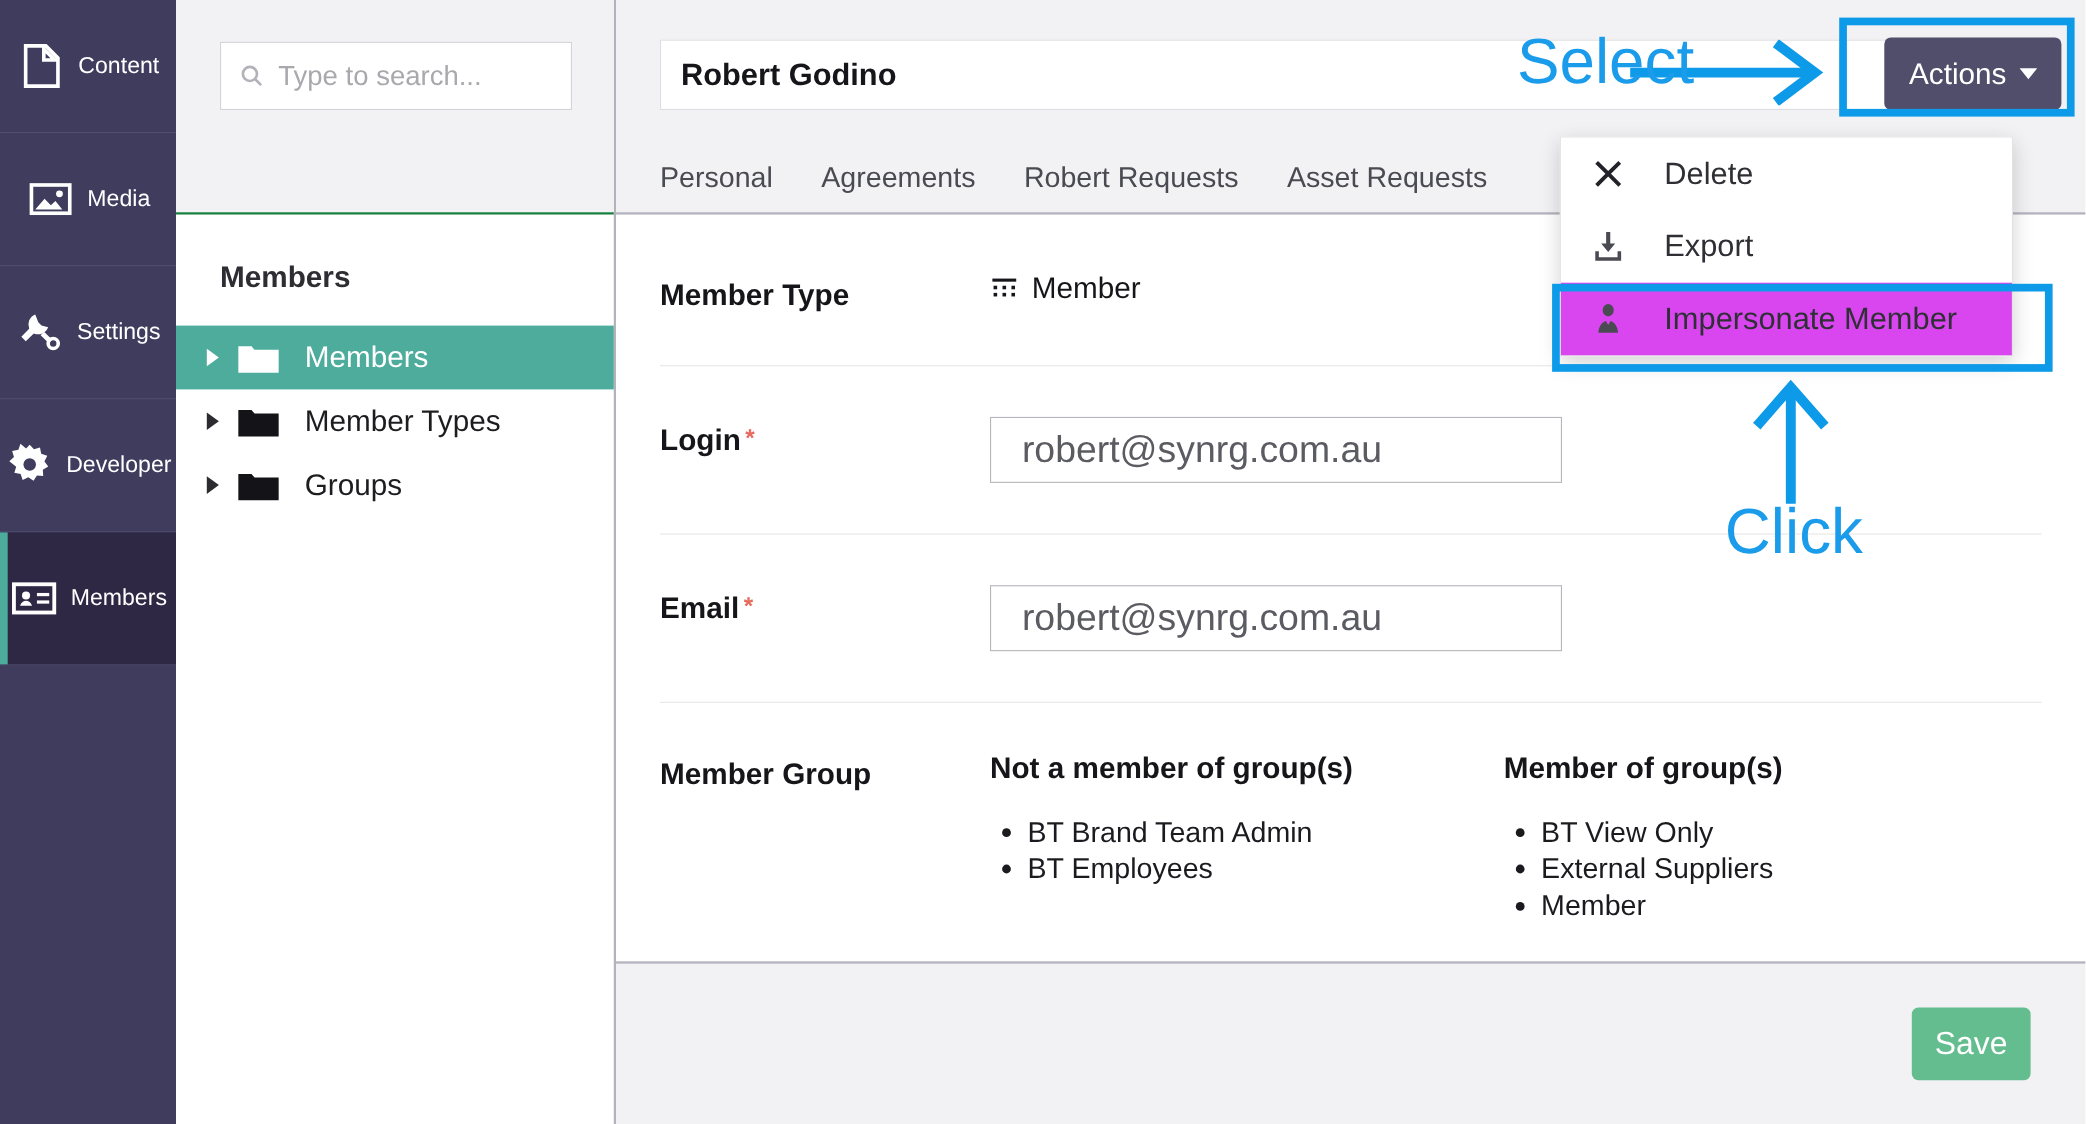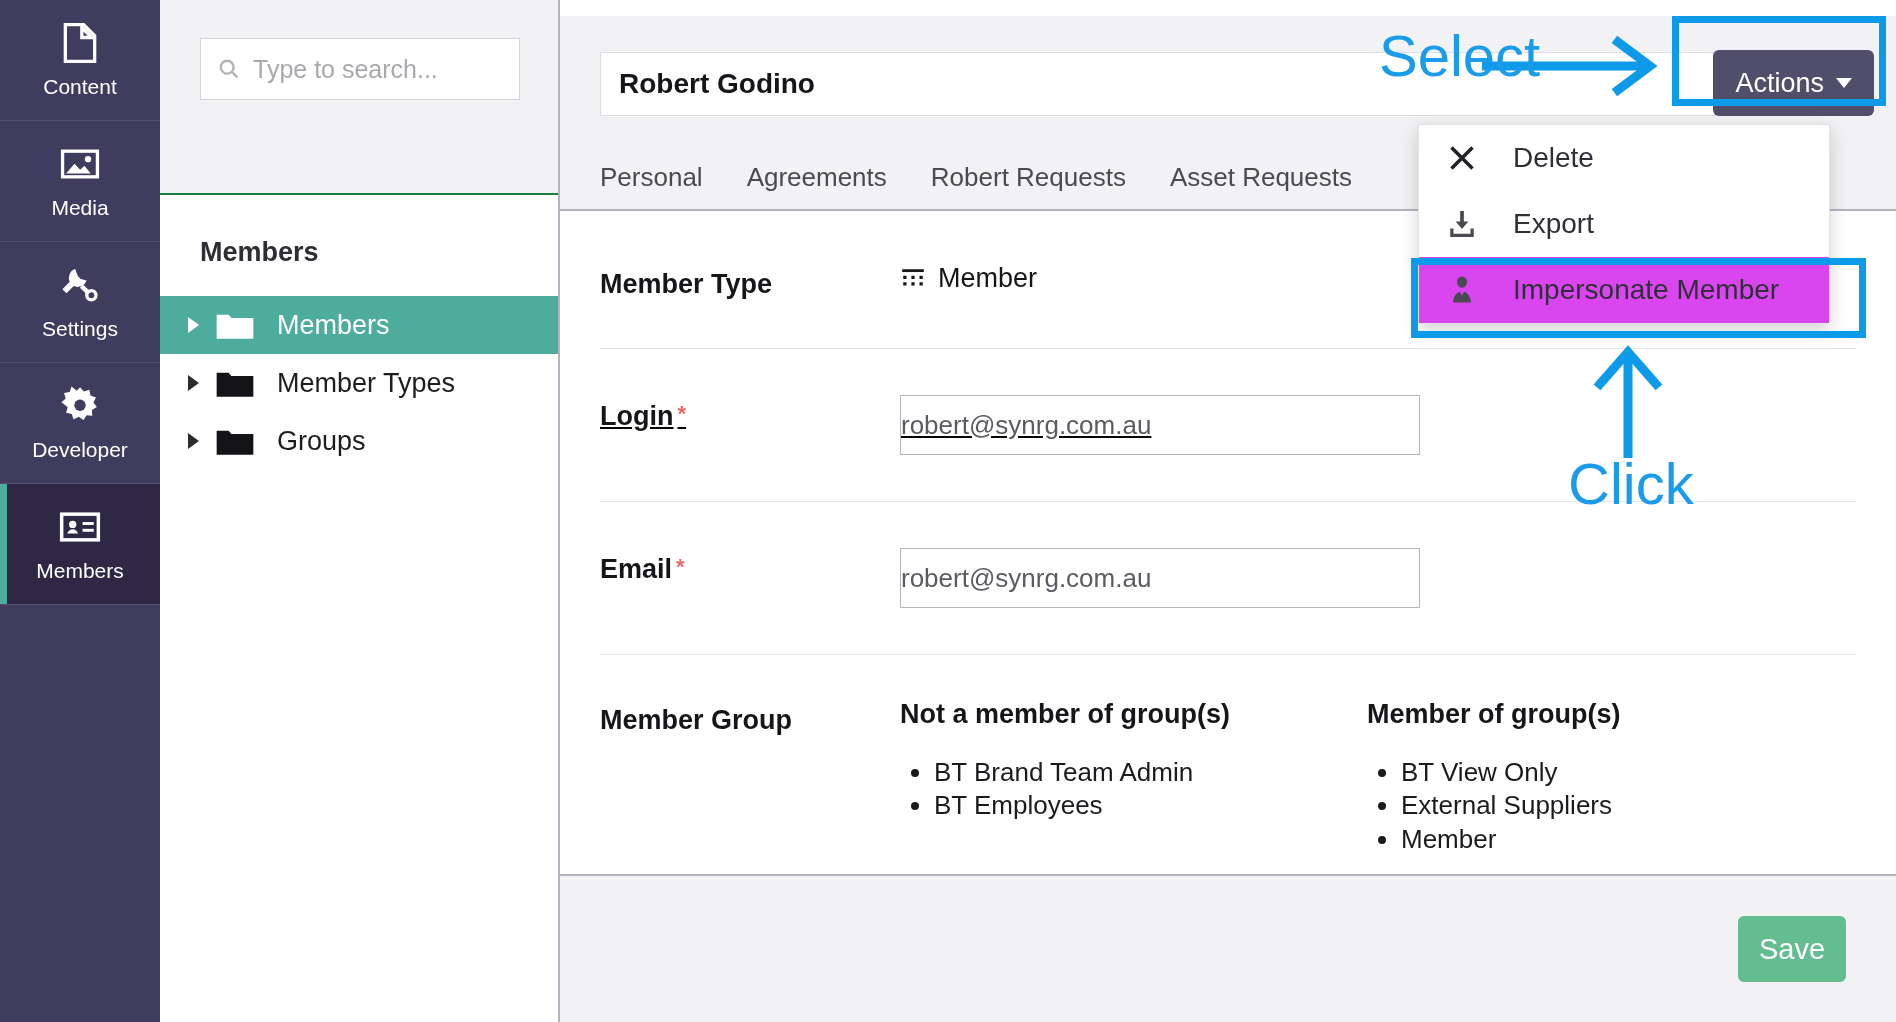--- a/index.html
+++ b/index.html
@@ -20,21 +20,21 @@
     height: 196px; display: flex; align-items: center; justify-content: center;
     border-bottom: 1px solid #514d70;
   }
   .avatar {
     width: 72px; height: 72px; border-radius: 50%;
     background: #a9a6b8; color: #ffffff;
     display: flex; align-items: center; justify-content: center;
     font-size: 22px; letter-spacing: 0.5px;
   }
   .rail-item {
-    height: 121px; display: flex; flex-direction: column;
+    height: 121px; display: flex; flex-direction: row;
     align-items: center; justify-content: center; gap: 10px;
     border-bottom: 1px solid #514d70; position: relative;
     color: #ffffff;
   }
   .rail-item .rail-label { font-size: 21px; color: #ffffff; }
   .rail-item.active { background: #2e2845; }
   .rail-item.active::before {
     content: ""; position: absolute; left: 0; top: 0; bottom: 0;
     width: 7px; background: #4dac9c;
   }
@@ -70,21 +70,21 @@
   .tree-row.selected { background: #4dac9c; color: #ffffff; }
   .caret { width: 0; height: 0; border-left: 11px solid #2b2b30;
            border-top: 8px solid transparent; border-bottom: 8px solid transparent; flex: none; }
   .tree-row.selected .caret { border-left-color: #ffffff; }
   .folder { width: 40px; height: 31px; flex: none; }
   .folder svg { width: 100%; height: 100%; fill: #141418; }
   .tree-row.selected .folder svg { fill: #ffffff; }
   .tree-label { font-size: 27px; margin-left: 6px; }
 
   
-  .main { position: absolute; left: 560px; top: 16px; right: 0; height: 967px; background: #ffffff; }
+  .main { position: absolute; left: 560px; top: 0; right: 0; height: 967px; background: #ffffff; }
   .main-header {
     height: 195px; background: #f2f2f4; border-bottom: 2px solid #b4b2bd;
     position: relative;
   }
   .name-field {
     position: absolute; left: 40px; top: 36px; width: 1270px; height: 64px;
     background: #ffffff; border: 1px solid #dedde2;
     display: flex; align-items: center; padding-left: 18px;
     font-size: 28px; font-weight: bold; color: #16161a;
   }
@@ -113,22 +113,22 @@
   .req { color: #e8695d; font-size: 22px; vertical-align: top; margin-left: 4px; }
   .form-row .val { flex: 1; }
   .divider { height: 1px; background: #e7e7ea; margin: 0 40px; }
 
   .mtype { display: flex; align-items: center; gap: 12px; font-size: 27px; color: #16161a; }
   .grid-icon { width: 26px; height: 26px; flex: none; }
   .grid-icon svg { width: 100%; height: 100%; fill: #16161a; }
 
   .text-input {
     width: 520px; height: 60px; border: 1px solid #b6b5bb; background: #ffffff;
-    display: flex; align-items: center; padding-left: 0;
-    font-size: 26px; color: #5b5b62;
+    display: flex; align-items: center; padding-left: 28px;
+    font-size: 34px; color: #5b5b62;
   }
 
   .groups { display: flex; gap: 67px; }
   .group-col { width: 400px; }
   .group-head { font-size: 27px; font-weight: bold; color: #16161a; margin-bottom: 26px; }
   .group-col ul { list-style: disc; padding-left: 34px; }
   .group-col li { font-size: 26px; color: #1b1b1f; line-height: 1.28; }
 
   
   .footer {
@@ -309,21 +309,21 @@
                   <rect x="18" y="15" width="3" height="3"></rect>
                 </svg>
             </span>
             <span>Member</span>
           </div>
         </div>
       </div>
 
       <div class="divider"></div>
 
-      <div class="form-row" style="padding-top:46px;padding-bottom:46px;text-decoration:underline;">
+      <div class="form-row" style="padding-top:46px;padding-bottom:46px;">
         <div class="lbl">
           <span>Login</span><span class="req">*</span>
         </div>
         <div class="val">
           <div class="text-input">robert@synrg.com.au</div>
         </div>
       </div>
 
       <div class="divider"></div>
 

